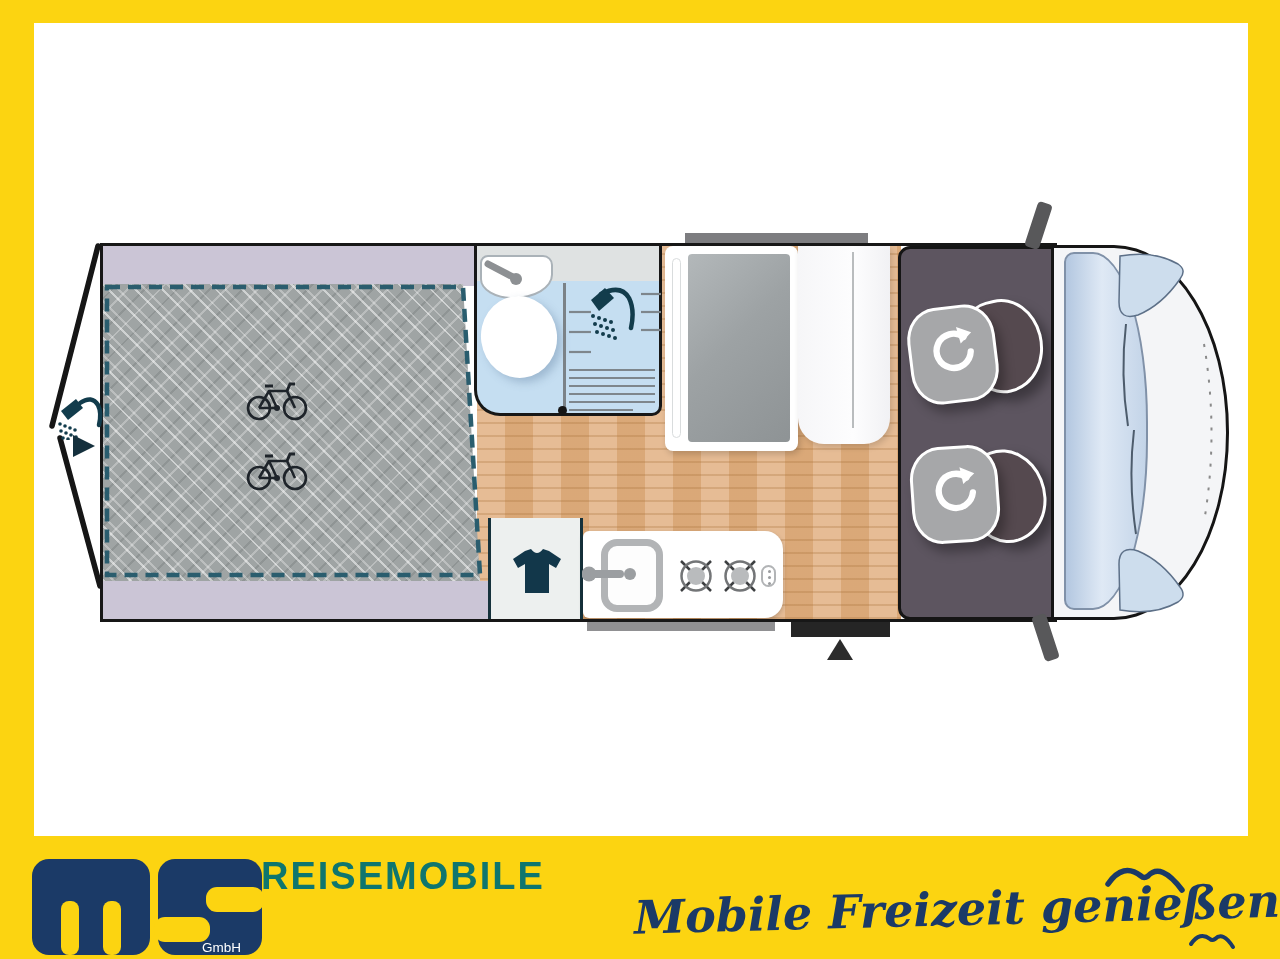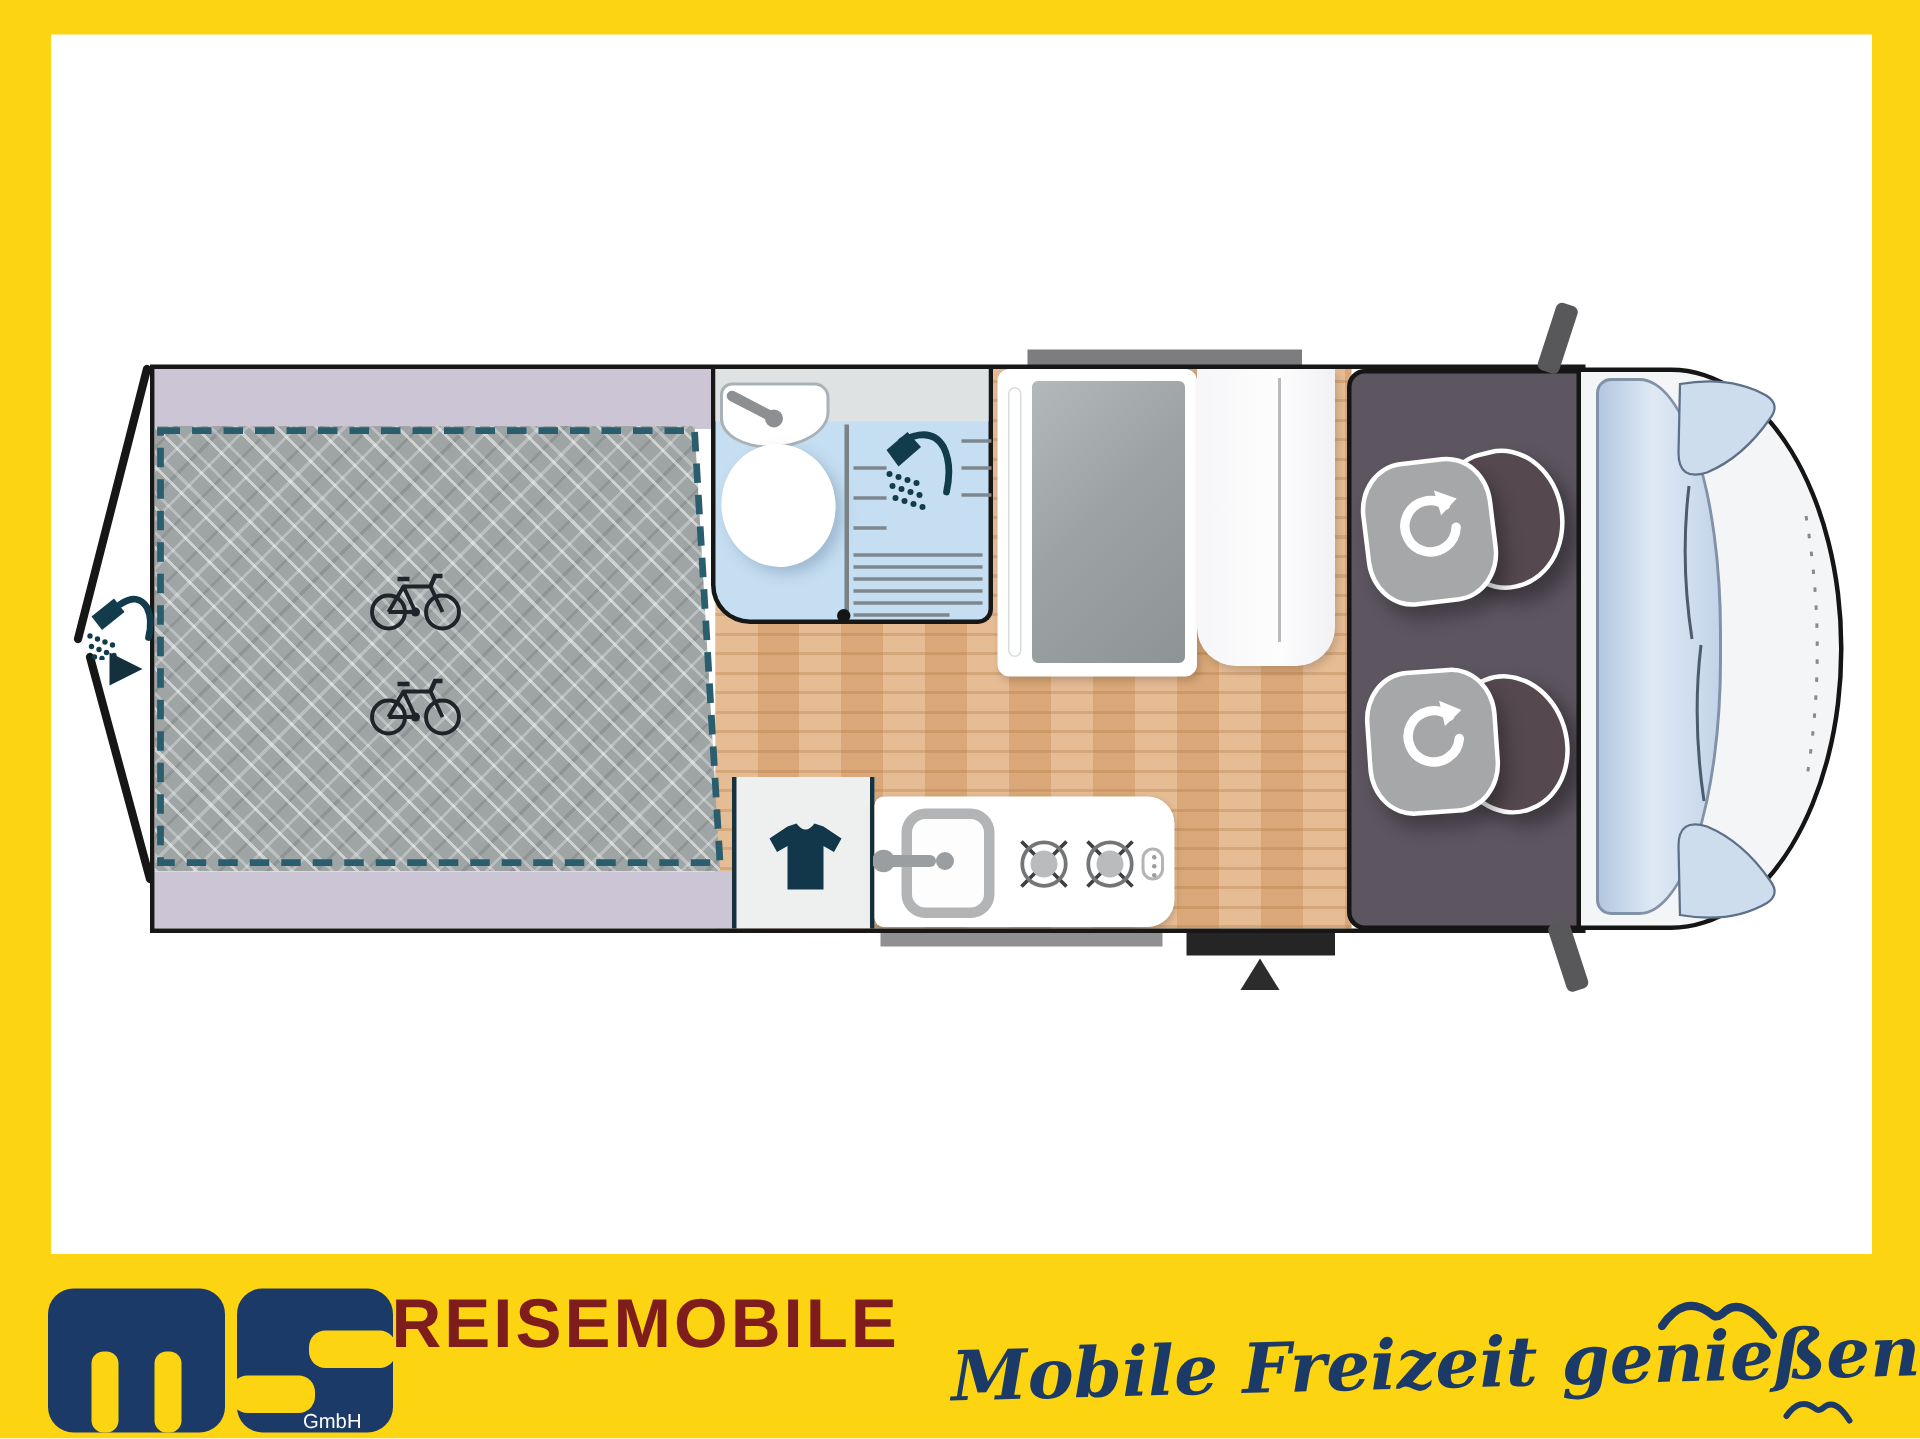--- a/index.html
+++ b/index.html
@@ -69,21 +69,21 @@
   #mirror-top{left:1031px;top:202px;transform:rotate(18deg);}
   #mirror-bottom{left:1038px;top:614px;transform:rotate(-18deg);}
   
   #entry-rail{left:587px;top:622px;width:188px;height:9px;background:#909092;}
   #entry-step{left:791px;top:622px;width:99px;height:15px;background:#252525;}
   #entry-arrow{left:827px;top:639px;width:0;height:0;border-left:13px solid transparent;
                border-right:13px solid transparent;border-bottom:21px solid #2c2c2c;}
   #out-shower-arrow{left:73px;top:435px;width:0;height:0;border-top:11px solid transparent;
                border-bottom:11px solid transparent;border-left:22px solid #15303d;}
   
-  #brand-text{left:261px;top:855px;color:#7f1d1d;font-size:46px;font-weight:800;letter-spacing:2px;
+  #brand-text{left:261px;top:855px;color:#0f766e;font-size:38px;font-weight:800;letter-spacing:2px;
               font-family:"Liberation Sans",sans-serif;text-align:right;}
   #tagline-text{left:634px;top:882px;color:#1b3a67;font-size:46px;font-weight:700;font-style:italic;
               font-family:"DejaVu Serif",serif;transform:rotate(-1.5deg);white-space:nowrap;}
   svg{display:block;}
 </style>
 </head>
 <body>
 
 <div id="screen">
 

